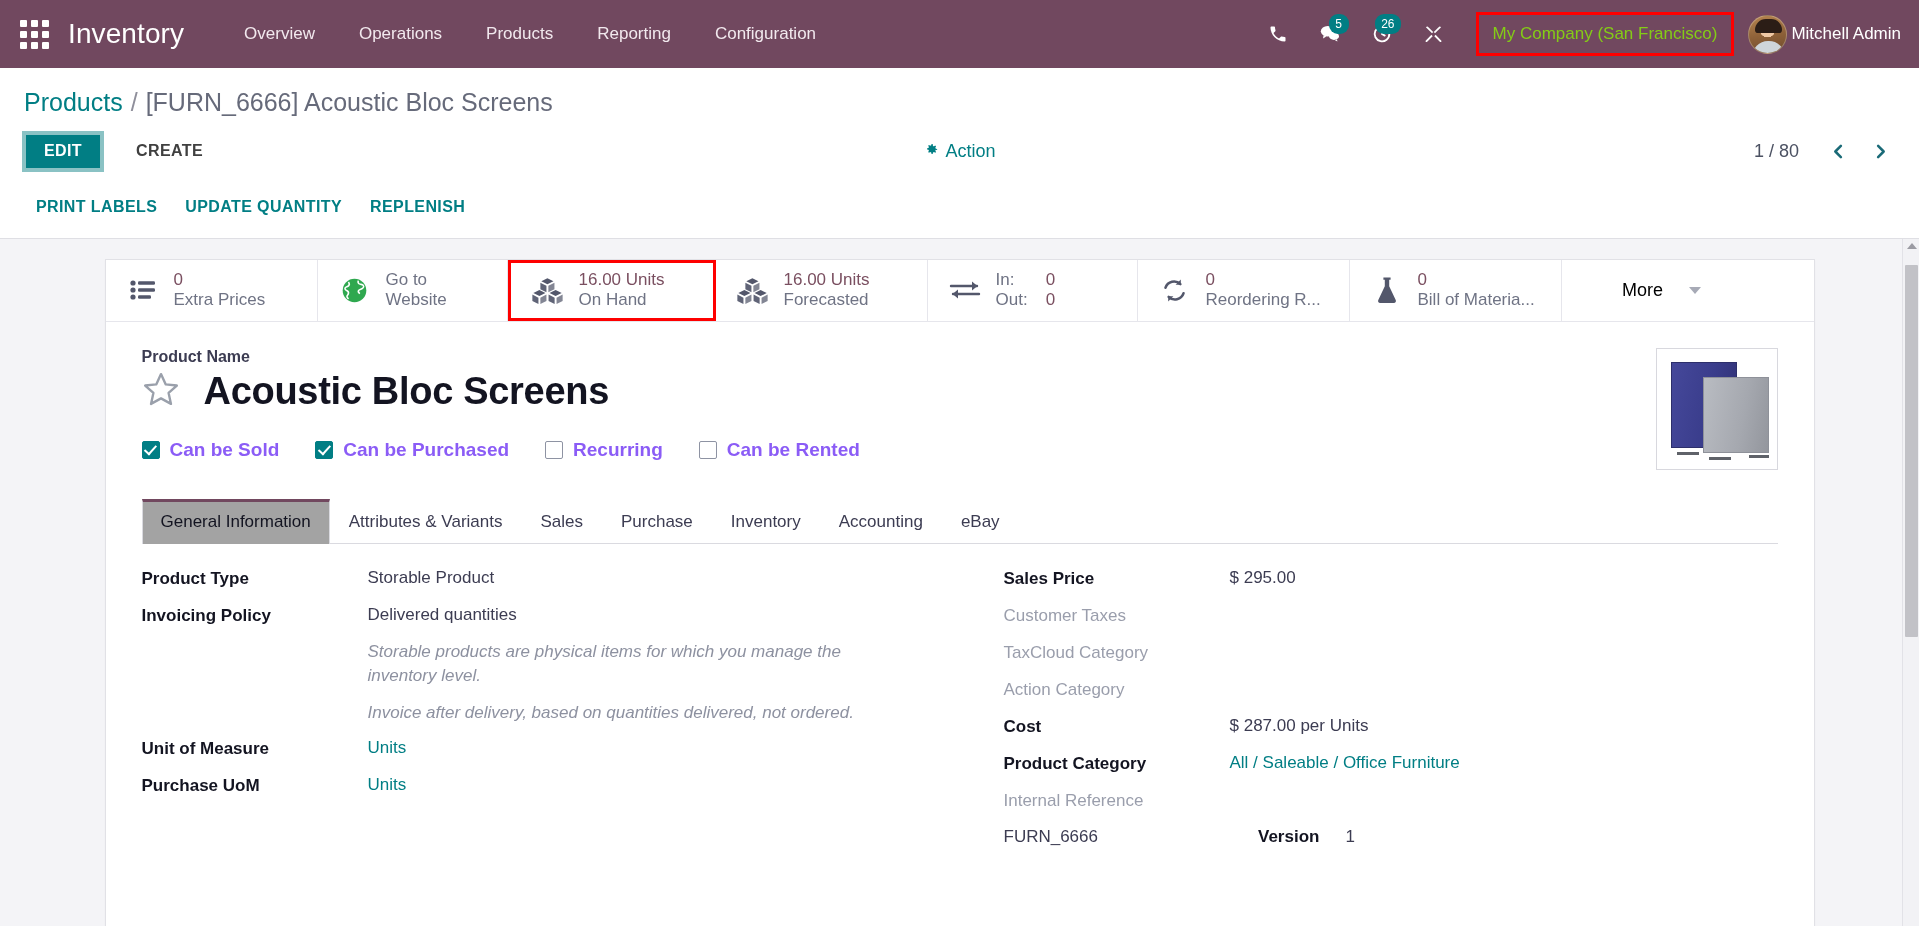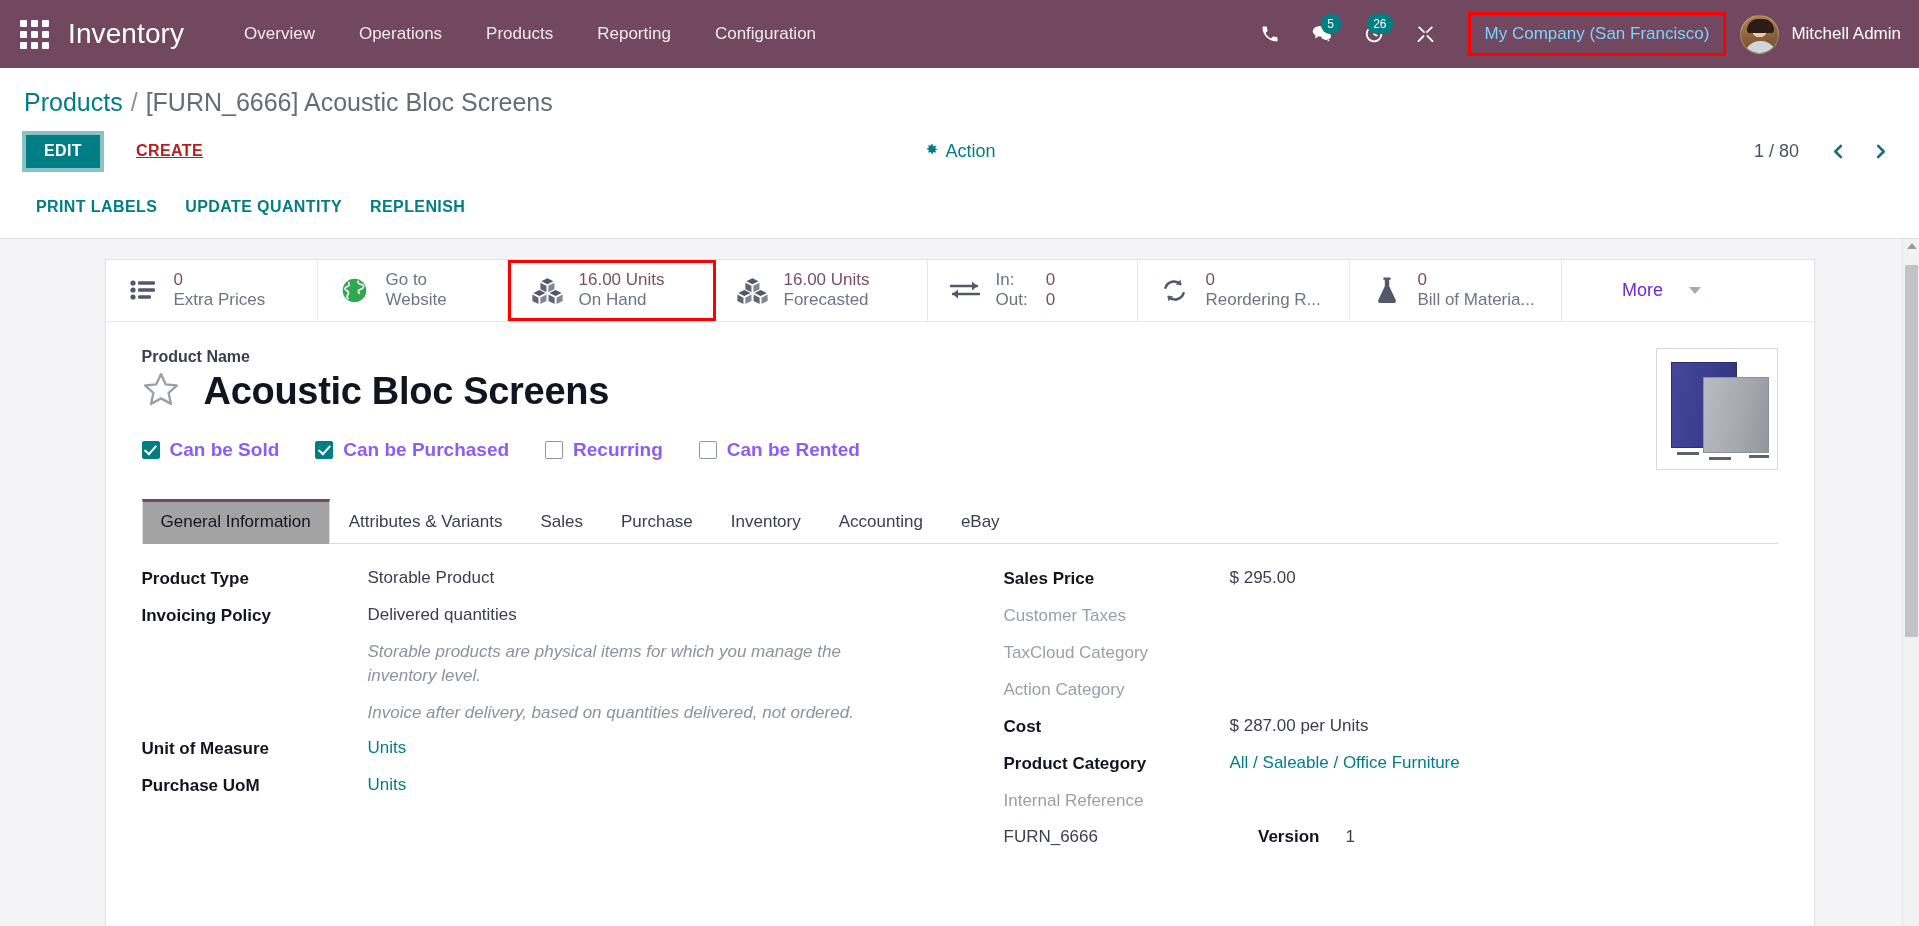--- a/index.html
+++ b/index.html
@@ -51,25 +51,25 @@
   }
   .nav-icon svg { display: block; }
   .badge {
     position: absolute; top: 2px; right: 7px;
     background: #017e84; color: #ffffff;
     font-size: 12px; line-height: 1;
     border-radius: 9px; padding: 4px 6px 4px 6px;
     min-width: 20px; text-align: center; font-weight: 400;
   }
   .company-chip {
-    font-size: 17px; color: #7dd3fc;
+    font-size: 17px; color: #84cc16;
     padding: 9px 14px; margin-left: 16px; margin-right: 8px;
     border: 3px solid #fe0000; cursor: pointer; white-space: nowrap;
   }
-  .user-zone { display: flex; align-items: center; gap: 12px; cursor: pointer; padding-left: 6px; }
+  .user-zone { display: flex; align-items: center; gap: 4px; cursor: pointer; padding-left: 6px; }
   .avatar {
     width: 39px; height: 39px; border-radius: 50%;
     background: radial-gradient(circle at 50% 36%, #f0c9a5 0 26%, rgba(0,0,0,0) 27%),
                 linear-gradient(170deg, #b6854f 0%, #8f6239 50%, #6f4b2c 100%);
     overflow: hidden; position: relative; border: 1px solid rgba(255,255,255,.25);
   }
   .avatar::before { 
     content: ""; position: absolute; left: 6px; top: 3px; width: 27px; height: 14px;
     background: #2b1d16; border-radius: 14px 14px 4px 4px;
   }
@@ -89,22 +89,22 @@
   .buttons-row {
     display: flex; align-items: center;
     padding: 10px 22px 12px 22px; position: relative; min-height: 48px;
   }
   .btn-edit {
     background: #017e84; color: #ffffff; font-size: 16px; font-weight: 700;
     letter-spacing: .4px; padding: 8px 18px; cursor: pointer;
     border: 4px solid #8ac2c4; line-height: 1.05;
   }
   .btn-create {
-    color: #b91c1c; font-size: 16px; font-weight: 700; letter-spacing: .4px;
-    padding: 8px 16px; cursor: pointer; margin-left: 16px; background: transparent; text-decoration: underline;
+    color: #404040; font-size: 16px; font-weight: 700; letter-spacing: .4px;
+    padding: 8px 16px; cursor: pointer; margin-left: 16px; background: transparent;
   }
   .action-menu {
     position: absolute; left: 50%; transform: translateX(-50%);
     display: flex; align-items: flex-start; gap: 7px;
     color: #017e84; font-size: 18px; cursor: pointer;
   }
   .pager {
     margin-left: auto; display: flex; align-items: center; gap: 8px;
   }
   .pager-count { font-size: 18px; color: #4b5162; margin-right: 14px; white-space: nowrap; }
@@ -150,21 +150,21 @@
   .stat-btn.w-bom { width: 212px; }
   .stat-btn.w-more { width: 200px; border-right: none; justify-content: center; }
   .stat-btn.highlighted { border: 3px solid #fe0000; }
   .stat-icon { color: #53576b; display: flex; align-items: center; justify-content: center; width: 34px; flex: 0 0 34px; }
   .stat-txt { display: flex; flex-direction: column; line-height: 1.22; }
   .stat-val { font-size: 17px; color: #7a4f60; }
   .stat-lbl { font-size: 17px; color: #6f7384; white-space: nowrap; }
   .inout-grid { display: grid; grid-template-columns: auto auto; column-gap: 18px; row-gap: 0; font-size: 17px; }
   .inout-grid .k { color: #6f7384; }
   .inout-grid .v { color: #7a4f60; }
-  .more-label { font-size: 18px; color: #6d28d9; }
+  .more-label { font-size: 18px; color: #000000; }
   .caret-down {
     width: 0; height: 0; border-left: 6px solid transparent; border-right: 6px solid transparent;
     border-top: 7px solid #a7aab6; margin-left: 12px;
   }
 
   
   .title-block { padding: 26px 36px 0 36px; display: flex; }
   .title-left { flex: 1 1 auto; }
   .field-caption { font-size: 16px; color: #3c3c52; font-weight: 700; margin-bottom: 4px; }
   .name-row { display: flex; align-items: center; gap: 24px; margin-top: 2px; }

